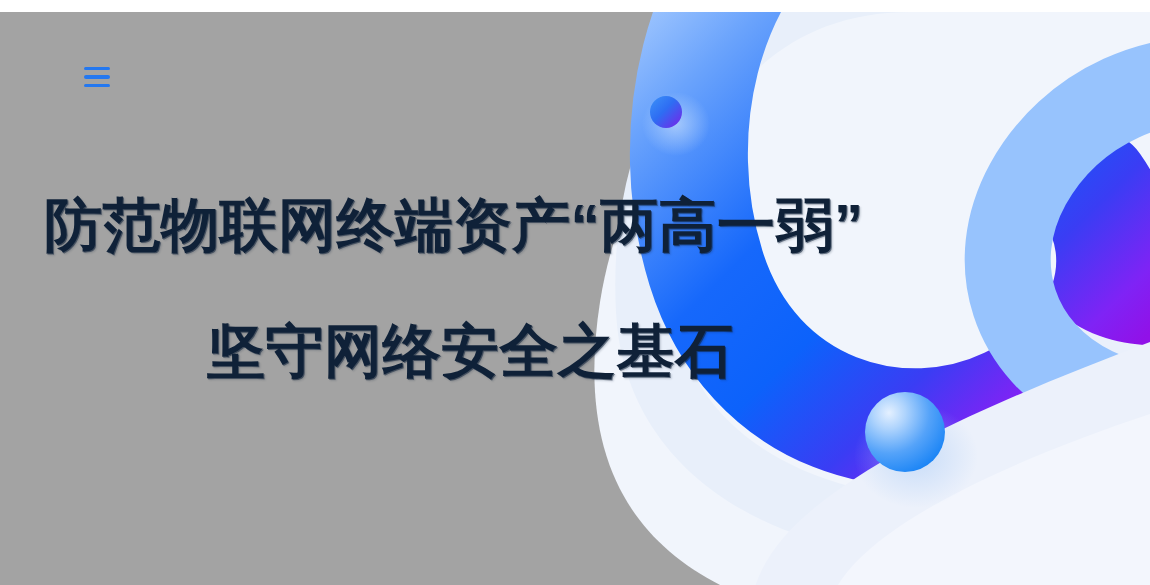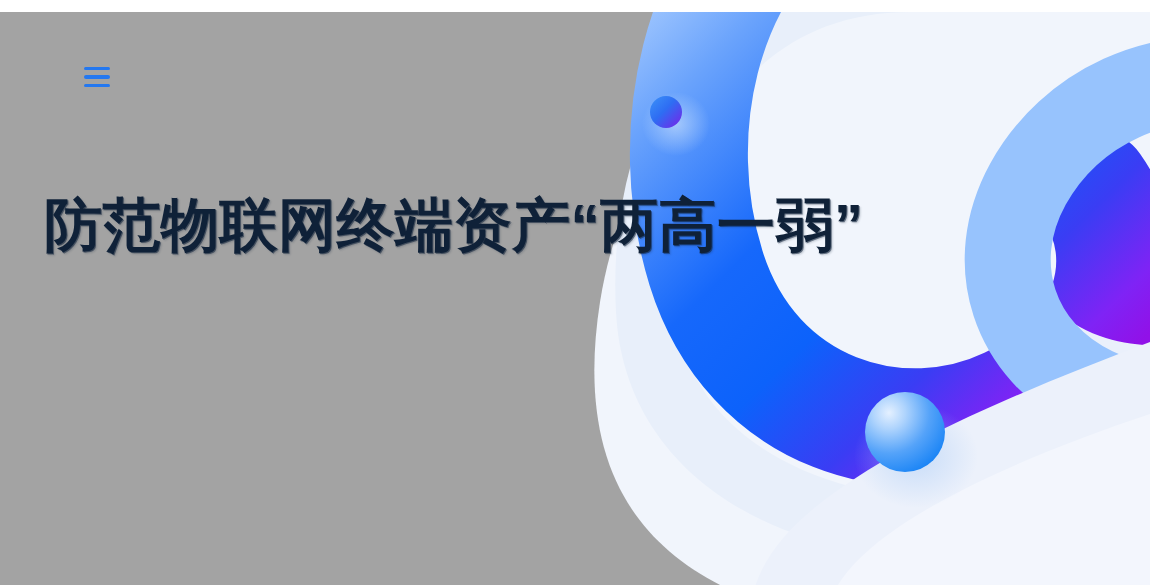--- a/index.html
+++ b/index.html
@@ -172,15 +172,16 @@
   </svg>
 
   <button id="menu-btn" type="button" aria-label="菜单">
     <span class="bar"></span>
     <span class="bar"></span>
     <span class="bar"></span>
   </button>
 
   <div id="headline">
     <div class="hl-line" id="hl-line-1">防范物联网终端资产“两高一弱”</div>
+    <div class="hl-line" id="hl-line-2">坚守网络安全之基石</div>
   </div>
 
 </div>
 
 </body></html>

